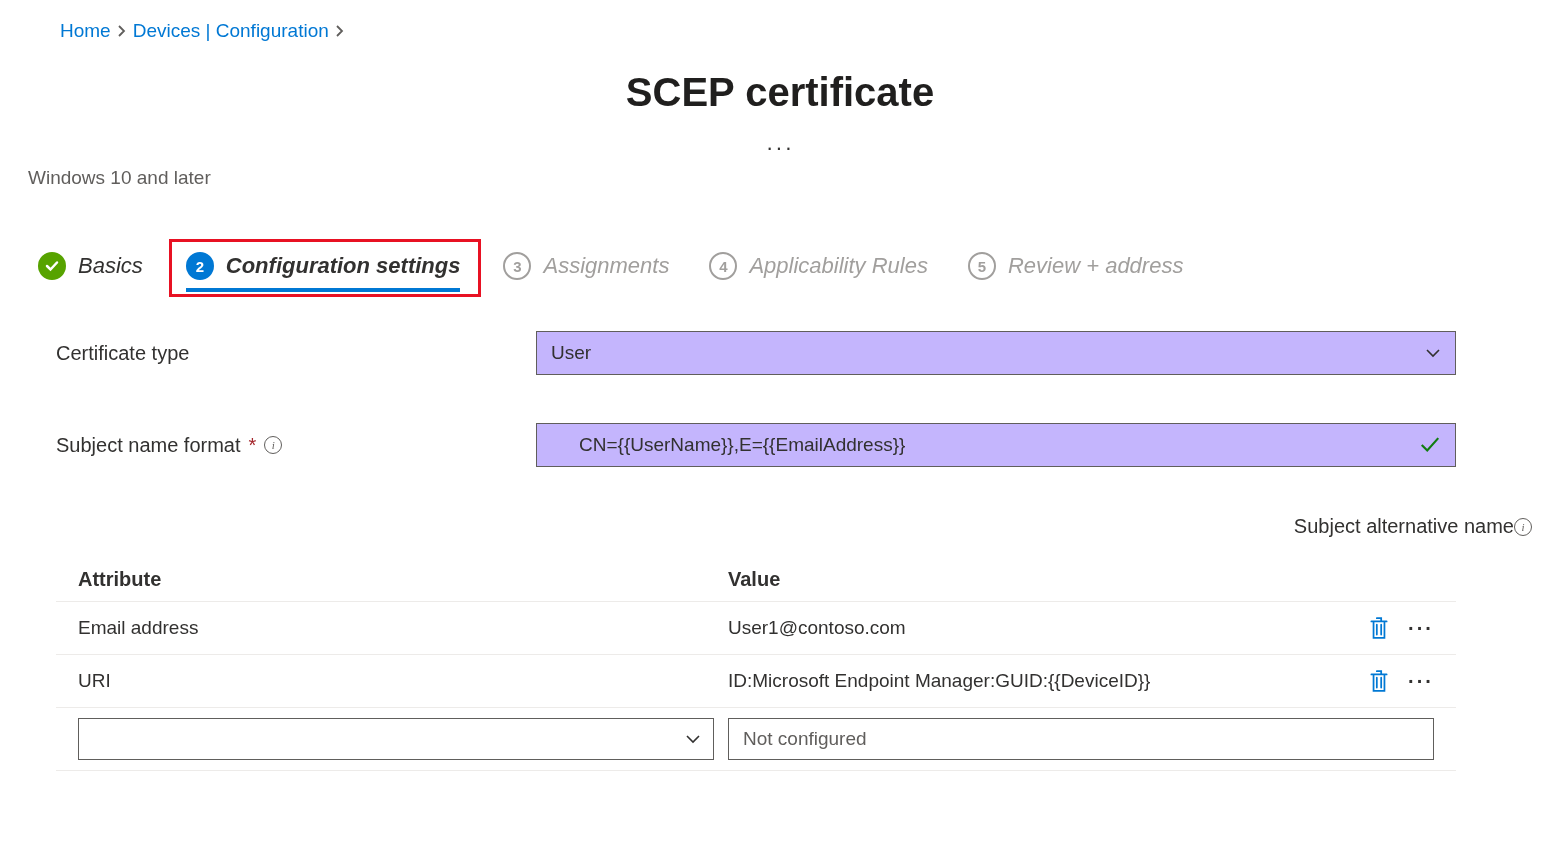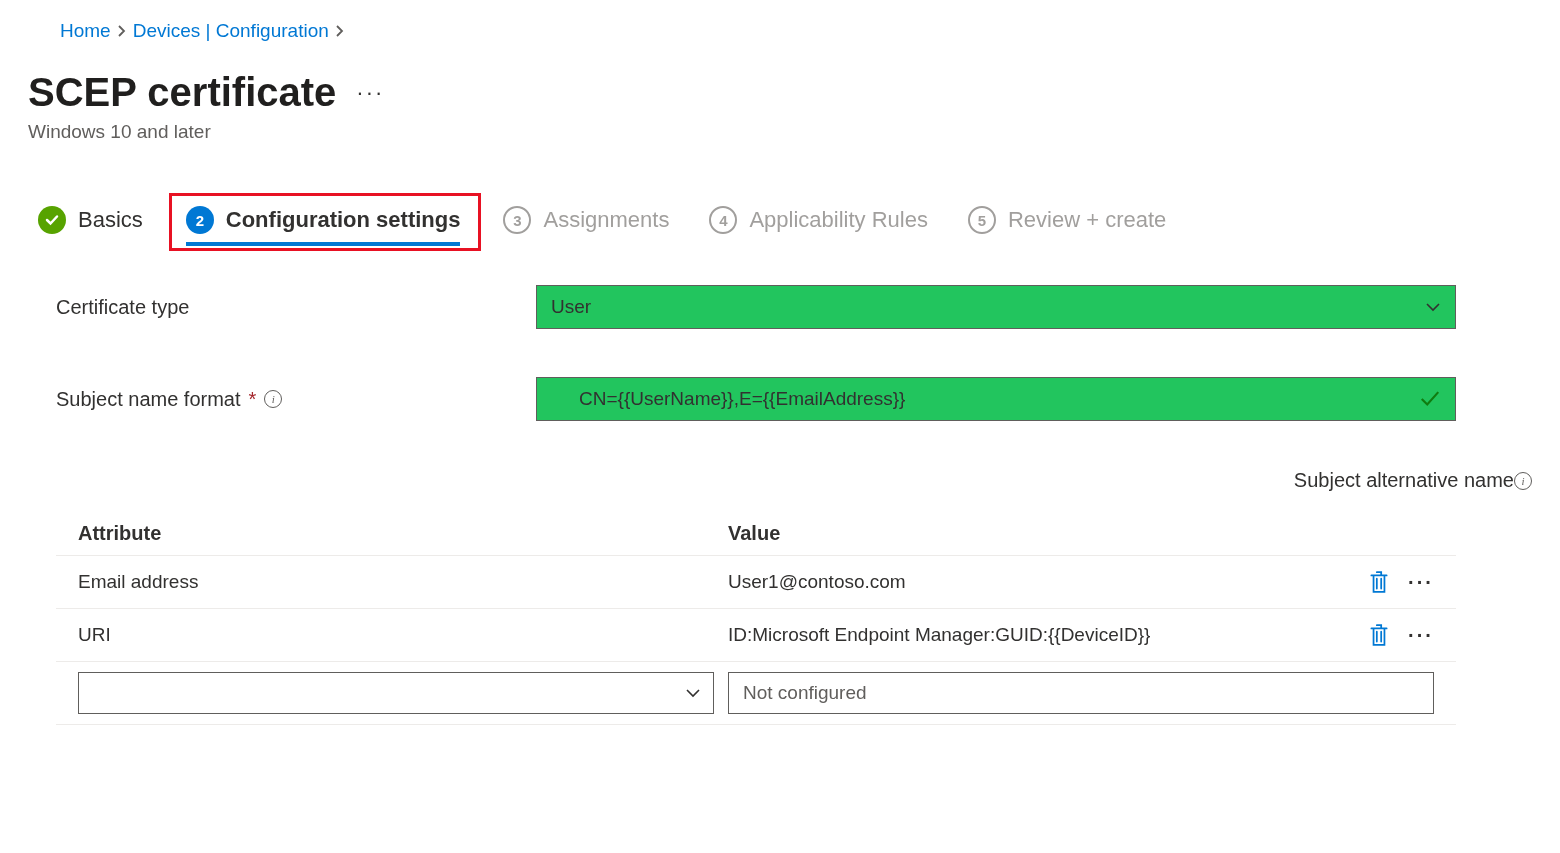--- a/index.html
+++ b/index.html
@@ -21,20 +21,21 @@
     }
     .breadcrumb a { color: #0078d4; text-decoration: none; cursor: pointer; }
     .breadcrumb .chev { color: #605e5c; font-size: 14px; }
     
     
     .title-row {
       display: flex;
       align-items: center;
       gap: 20px;
       margin-top: 28px;
+      flex-direction: column;
     }
     .page-title {
       font-size: 40px;
       font-weight: 600;
       color: #201f1e;
     }
     .more-dots { font-size: 22px; color: #323130; cursor: pointer; letter-spacing: 2px; }
     .subtitle {
       font-size: 19px;
       color: #605e5c;
@@ -75,20 +76,21 @@
       background: #0078d4;
       color: #fff;
     }
     .step-circle.pending {
       border: 2px solid #a19f9d;
       color: #a19f9d;
       background: #fff;
     }
     .step-label {
       font-size: 22px;
+      font-style: italic;
     }
     .step.done .step-label { color: #323130; }
     .step.active .step-label { color: #323130; font-weight: 600; }
     .step.pending .step-label { color: #a19f9d; }
     .step.active::after {
       content: "";
       position: absolute;
       bottom: -2px;
       left: 0;
       right: 0;
@@ -130,21 +132,21 @@
       cursor: pointer;
     }
     .form-control {
       flex: 1;
       max-width: 920px;
     }
     .select-box, .text-box {
       width: 100%;
       height: 44px;
       border: 1px solid #605e5c;
-      background: #22c55e;
+      background: #c4b5fd;
       font-size: 19px;
       padding: 0 14px;
       display: flex;
       align-items: center;
       justify-content: space-between;
       cursor: pointer;
       color: #323130;
       text-align: center;
     }
     .text-box { cursor: text; padding-left: 42px; }
@@ -262,21 +264,21 @@
     <span class="step-label">Assignments</span>
   </div>
 
   <div class="step pending">
     <span class="step-circle pending">4</span>
     <span class="step-label">Applicability Rules</span>
   </div>
 
   <div class="step pending">
     <span class="step-circle pending">5</span>
-    <span class="step-label">Review + create</span>
+    <span class="step-label">Review + address</span>
   </div>
 </div>
 
 <div class="form-area">
 
   <div class="form-row">
     <div class="form-label">Certificate type</div>
     <div class="form-control">
       <div class="select-box">
         <span>User</span>

